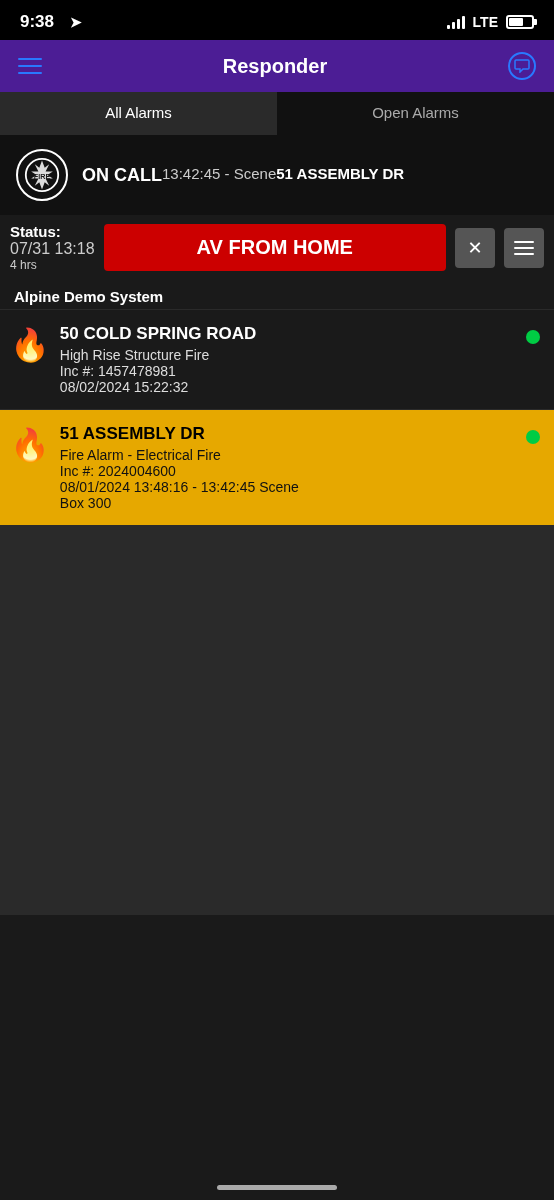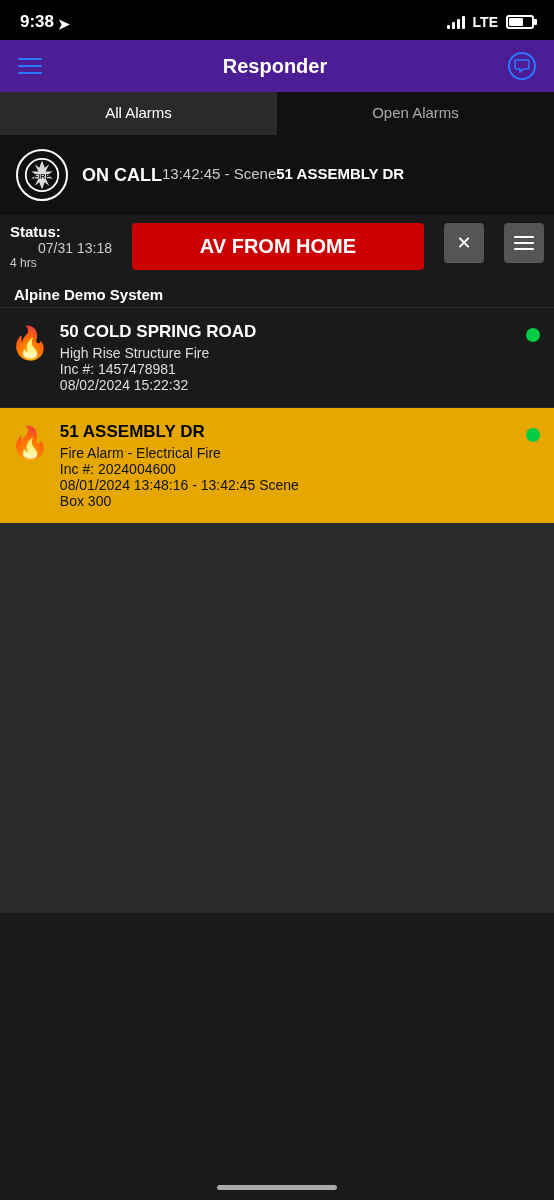--- a/index.html
+++ b/index.html
@@ -19,22 +19,22 @@
       justify-content: space-between;
       align-items: center;
       padding: 12px 20px 8px;
       background: #000000;
     }
     .status-time {
       font-size: 17px;
       font-weight: 600;
       color: #ffffff;
       display: flex;
-      align-items: flex-end;
-      gap: 4px;
+      align-items: center;
+      gap: 16px;
     }
     .status-right {
       display: flex;
       align-items: center;
       gap: 8px;
     }
     .signal-bars {
       display: flex;
       align-items: flex-end;
       gap: 2px;
@@ -169,39 +169,38 @@
     }
     .on-call-address {
       font-size: 15px;
       font-weight: 600;
       color: #ffffff;
     }
 
     
     .status-row {
       display: flex;
-      align-items: flex-start;
+      align-items: center;
       padding: 8px 10px;
       background: #1a1a1a;
-      gap: 20px;
+      gap: 9px;
     }
     .status-label-block {
       display: flex;
       flex-direction: column;
       min-width: 70px;
     }
     .status-label {
       font-size: 15px;
       font-weight: 700;
       color: #ffffff;
     }
     .status-date {
-      font-size: 14px;
+      font-size: 16px;
       color: #cccccc;
-      margin-left: 28px;
     }
     .status-duration {
       font-size: 12px;
       color: #cccccc;
     }
     .status-button {
       flex: 1;
       background: #cc0000;
       color: #ffffff;
       font-size: 20px;

